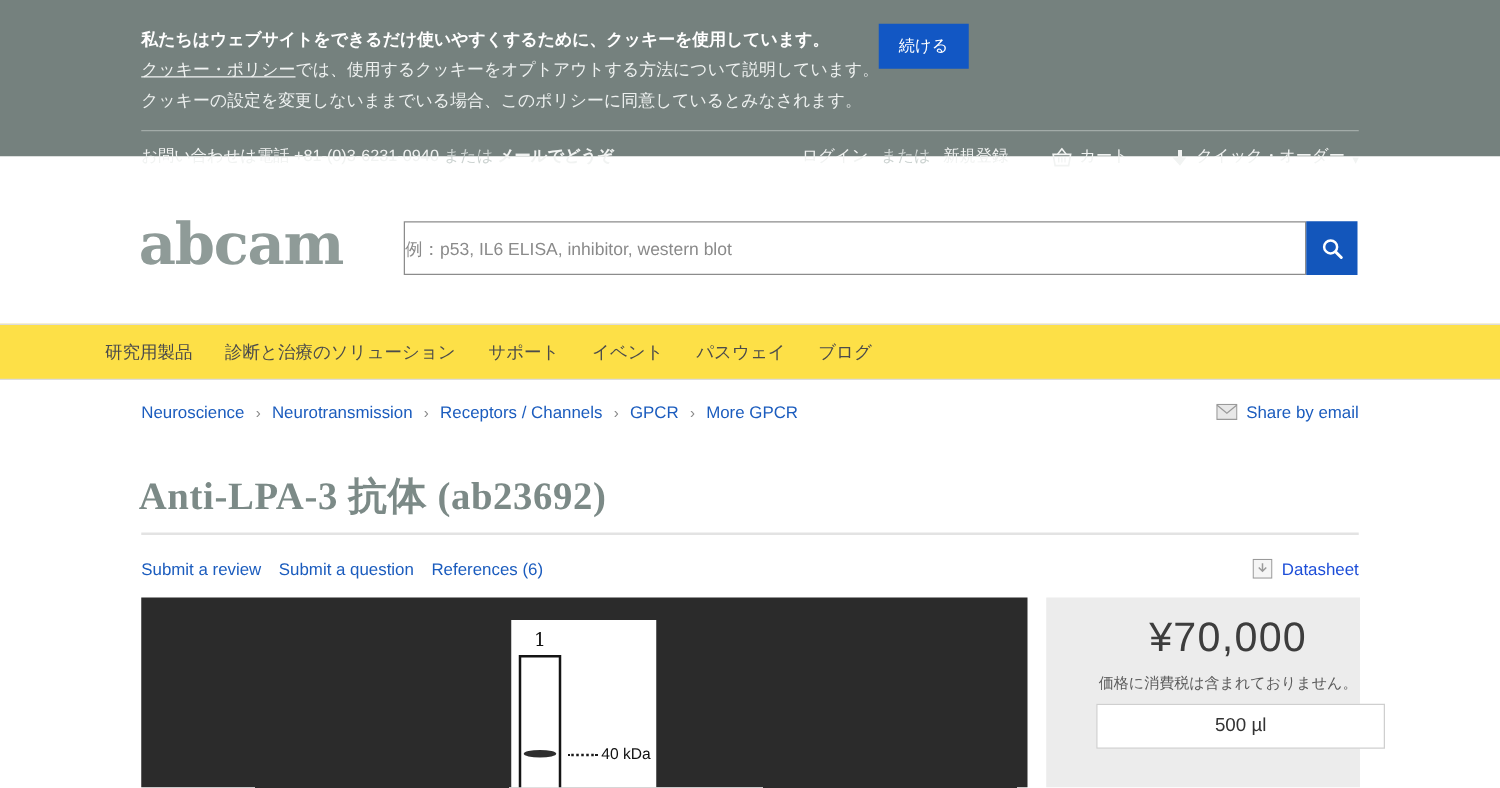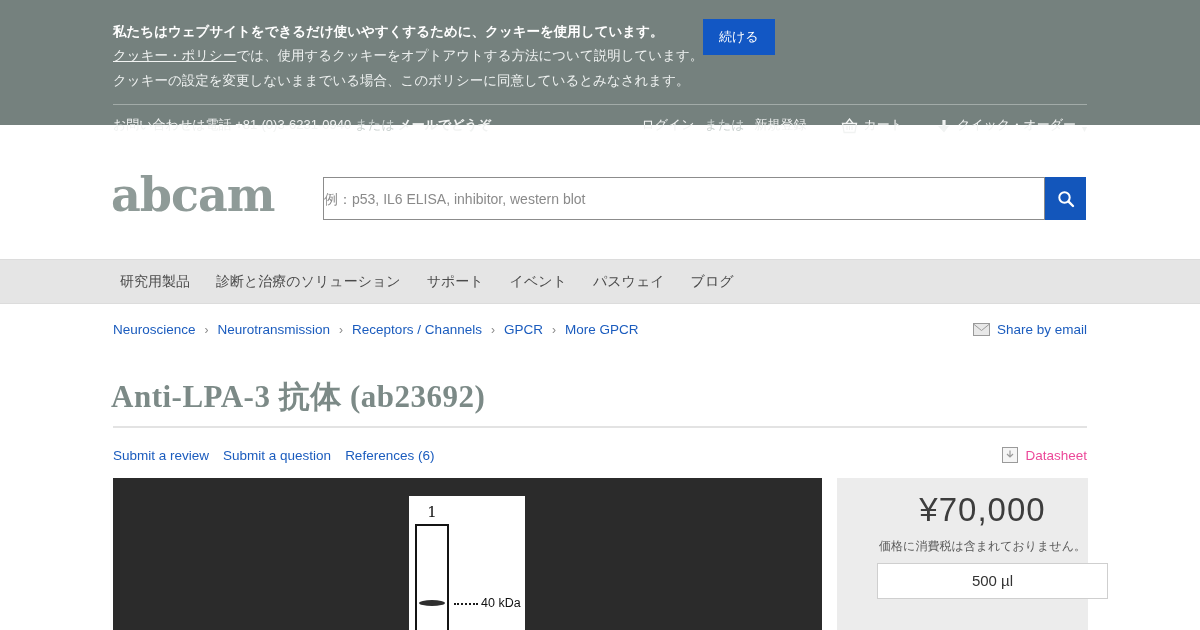--- a/index.html
+++ b/index.html
@@ -47,22 +47,22 @@
   .search-btn {
     position:absolute; left:1045px; top:177px; width:41px; height:43px;
     background:#1356bb; border:none; cursor:pointer;
     display:flex; align-items:center; justify-content:center;
   }
 
   
   .mainnav {
     position:absolute; top:259px; left:0; width:1200px; height:45px;
     border-top:1px solid #dcdcdc; border-bottom:1px solid #dcdcdc;
-    display:flex; align-items:center; padding-left:120px; gap:26px;
-    font-size:14px; color:#4b4b4b; background:#e5e5e5;
+    display:flex; align-items:center; padding-left:84px; gap:26px;
+    font-size:14px; color:#4b4b4b; background:#fde047;
   }
   .mainnav .nav-item { cursor:pointer; white-space:nowrap; }
 
   
   .breadcrumb {
     position:absolute; top:322px; left:113px; width:974px;
     display:flex; align-items:center; font-size:13.5px;
   }
   .crumb { color:#1b5cbe; cursor:pointer; white-space:nowrap; }
   .crumb-sep { color:#8a8a8a; margin:0 9px; font-size:12px; }
@@ -75,21 +75,21 @@
     color:#7c8a87; letter-spacing:0.5px;
   }
   .title-divider { position:absolute; top:426px; left:113px; width:974px; height:2px; background:#e3e3e3; }
 
   
   .actions {
     position:absolute; top:447px; left:113px; width:974px;
     display:flex; align-items:center; font-size:13.5px;
   }
   .action-link { color:#1b5cbe; cursor:pointer; margin-right:14px; white-space:nowrap; }
-  .datasheet { margin-left:auto; display:flex; align-items:center; gap:7px; color:#ec4899; cursor:pointer; margin-right:0; }
+  .datasheet { margin-left:auto; display:flex; align-items:center; gap:7px; color:#1d4ed8; cursor:pointer; margin-right:0; }
 
   
   .product-image {
     position:absolute; left:113px; top:478px; width:709px; height:152px;
     background:#2b2b2b; overflow:hidden; cursor:pointer;
   }
   .blot-panel { position:absolute; left:296px; top:18px; width:116px; height:170px; background:#fff; }
   .lane-label {
     position:absolute; left:6px; top:7px; width:34px; text-align:center;
     font-family:"DejaVu Serif", serif; font-size:15px; color:#111;

